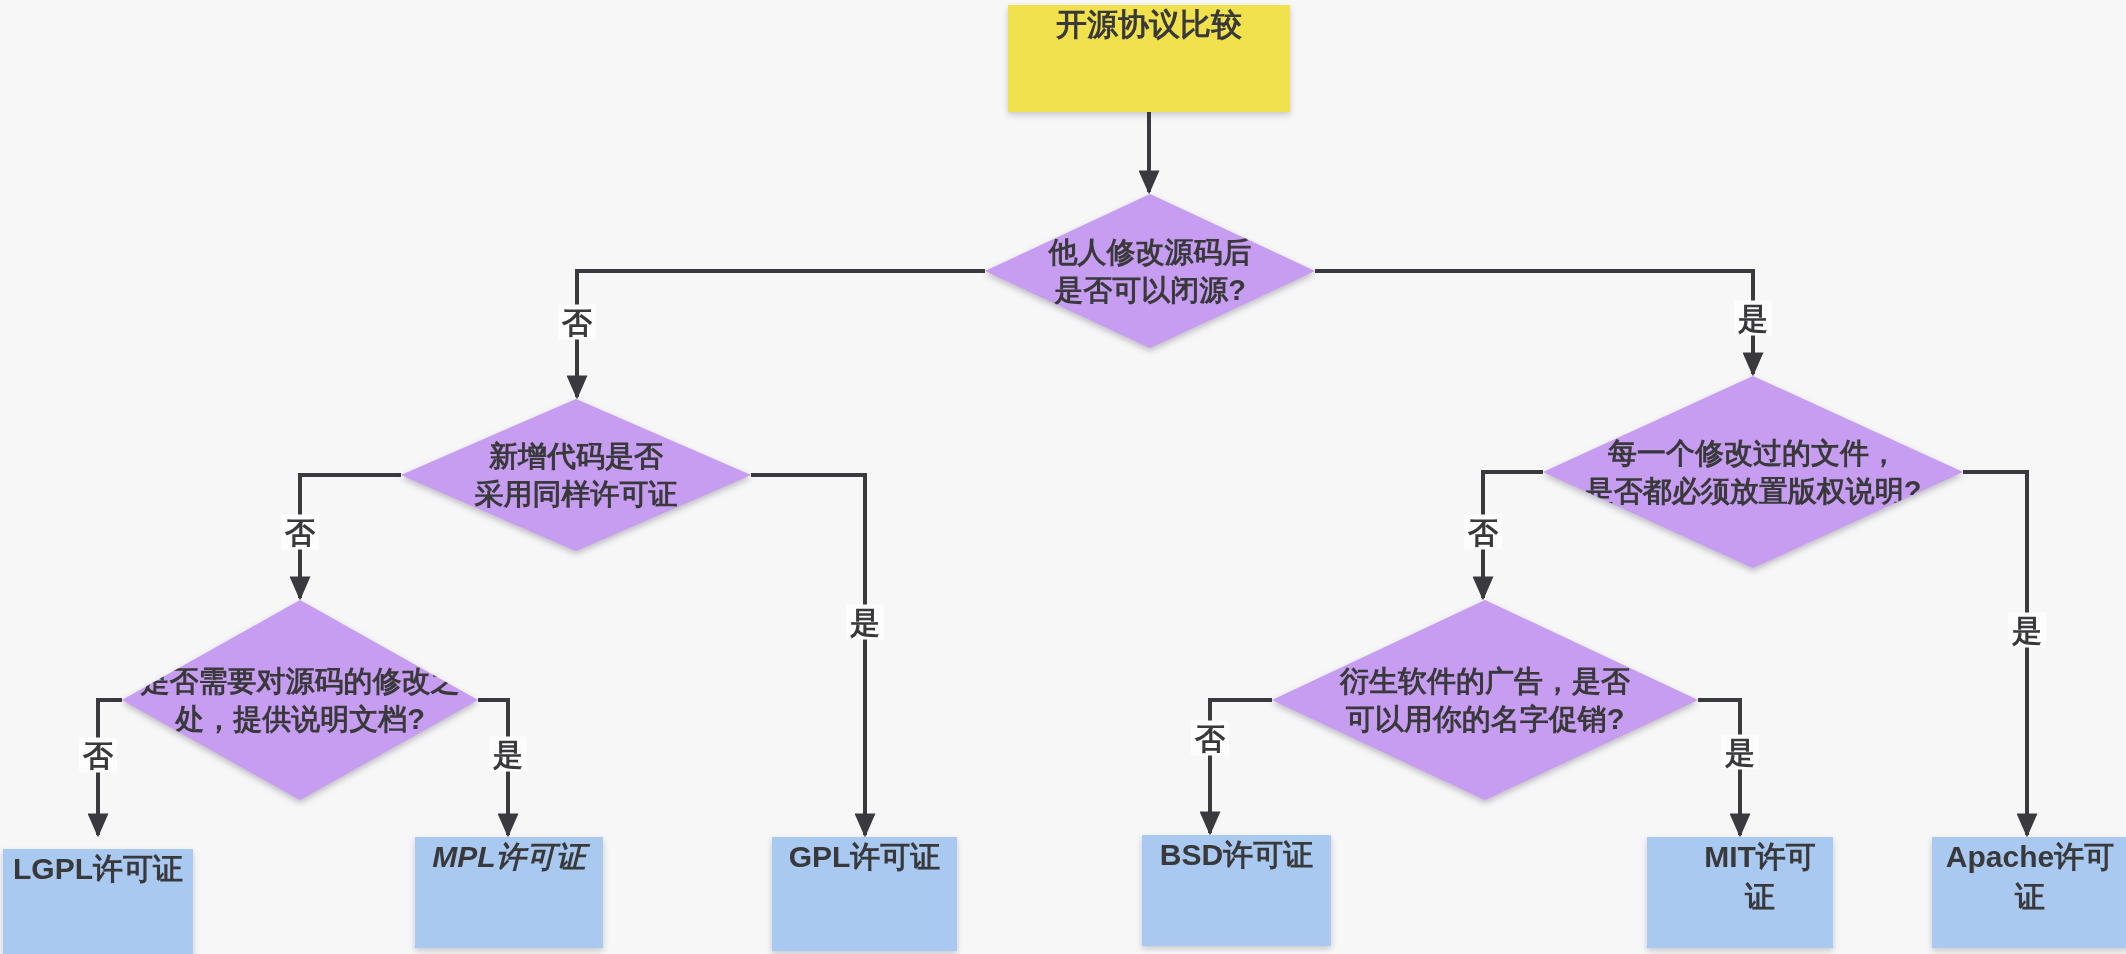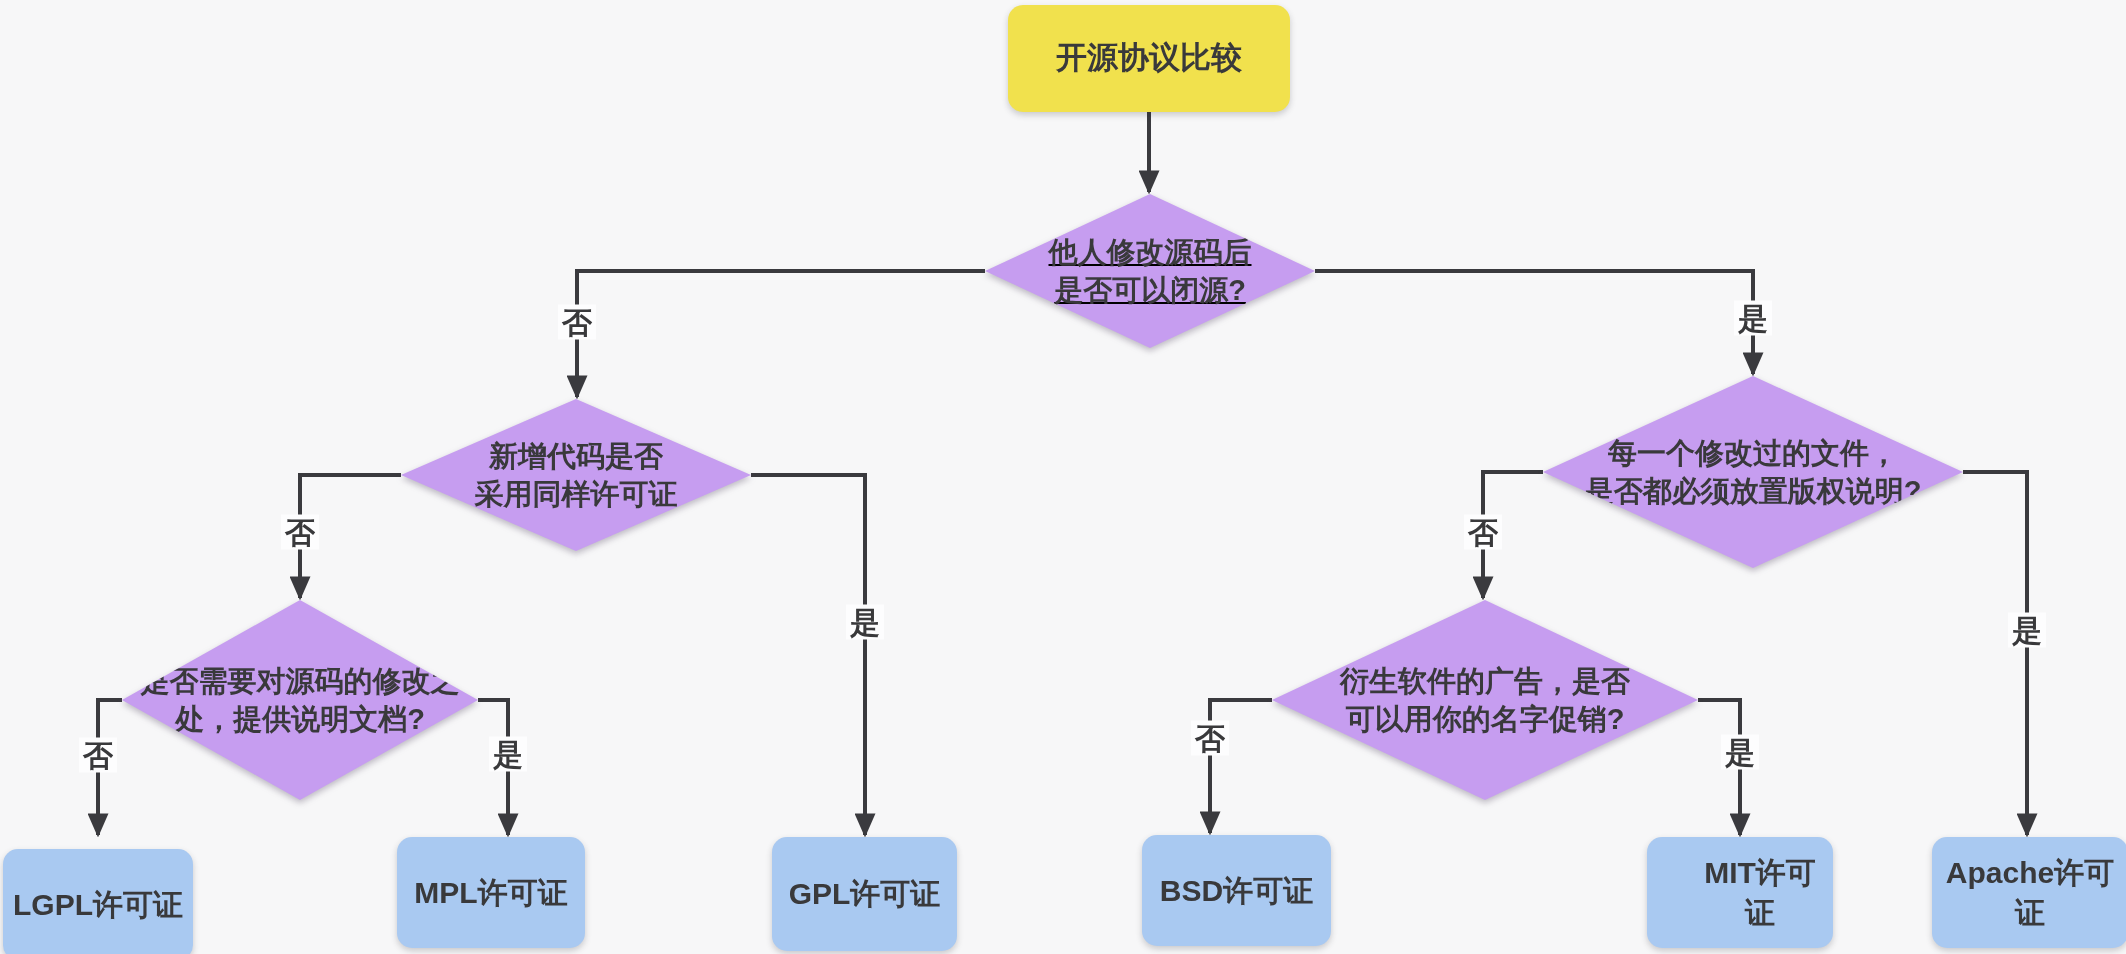--- a/index.html
+++ b/index.html
@@ -10,21 +10,21 @@
   html,body{width:2126px;height:954px;}
   body{
     background:var(--background);
     font-family:"Liberation Sans","DejaVu Sans",sans-serif;
     position:relative;overflow:hidden;
   }
   .stage{position:absolute;inset:0;width:2126px;height:954px;}
   svg.edges{position:absolute;left:0;top:0;z-index:1;}
   svg.edges path.edge{fill:none;stroke:var(--line);stroke-width:4;stroke-linejoin:miter;}
   svg.edges .arrowhead{fill:var(--line);}
-  .node{position:absolute;z-index:2;display:flex;align-items:center;justify-content:center;text-align:center;border-radius:15px;}
+  .node{position:absolute;z-index:2;display:flex;justify-content:center;text-align:center;}
   .node-text{
     white-space:pre-line;font-weight:700;color:var(--text);
     font-size:29px;line-height:1.32;
   }
   .title-box{
     background:var(--title-bg);
     box-shadow:0 3px 6px rgba(40,40,50,.22);
   }
   .title-box .node-text{font-size:31px;}
   .diamond-wrap{filter:drop-shadow(0 3px 3px rgba(80,70,95,.35));}
@@ -73,21 +73,21 @@
     <path class="edge" d="M1543 472 H1483 V598" marker-end="url(#arrow)"></path>
     <path class="edge" d="M1963 472 H2027 V835" marker-end="url(#arrow)"></path>
     <path class="edge" d="M1272 700 H1210 V833" marker-end="url(#arrow)"></path>
     <path class="edge" d="M1698 700 H1740 V835" marker-end="url(#arrow)"></path>
   </svg>
 
   <div class="node title-box" style="left:1008px;top:5px;width:282px;height:107px;">
     <span class="node-text">开源协议比较</span>
   </div>
 
-  <div class="node diamond-wrap" style="left:985px;top:194px;width:330px;height:154px;text-decoration:underline;">
+  <div class="node diamond-wrap" style="left:985px;top:194px;width:330px;height:154px;">
     <div class="diamond">
       <span class="node-text">他人修改源码后
 是否可以闭源?</span>
     </div>
   </div>
 
   <div class="node diamond-wrap" style="left:401px;top:399px;width:350px;height:152px;">
     <div class="diamond">
       <span class="node-text">新增代码是否
 采用同样许可证</span>
@@ -111,21 +111,21 @@
   <div class="node diamond-wrap" style="left:1543px;top:376px;width:420px;height:192px;">
     <div class="diamond">
       <span class="node-text">每一个修改过的文件，
 是否都必须放置版权说明?</span>
     </div>
   </div>
 
   <div class="node result" style="left:3px;top:837px;width:190px;height:111px;margin-top:12px;">
     <span class="node-text">LGPL许可证</span>
   </div>
-  <div class="node result" style="left:397px;top:837px;width:188px;height:111px;">
+  <div class="node result" style="left:415px;top:837px;width:188px;height:111px;font-style:italic;">
     <span class="node-text">MPL许可证</span>
   </div>
   <div class="node result" style="left:772px;top:837px;width:185px;height:114px;">
     <span class="node-text">GPL许可证</span>
   </div>
   <div class="node result" style="left:1116px;top:835px;width:189px;height:111px;margin-left:26px;">
     <span class="node-text">BSD许可证</span>
   </div>
   <div class="node result" style="left:1647px;top:837px;width:186px;height:111px;padding-left:48px;">
     <span class="node-text">MIT许可证</span>

